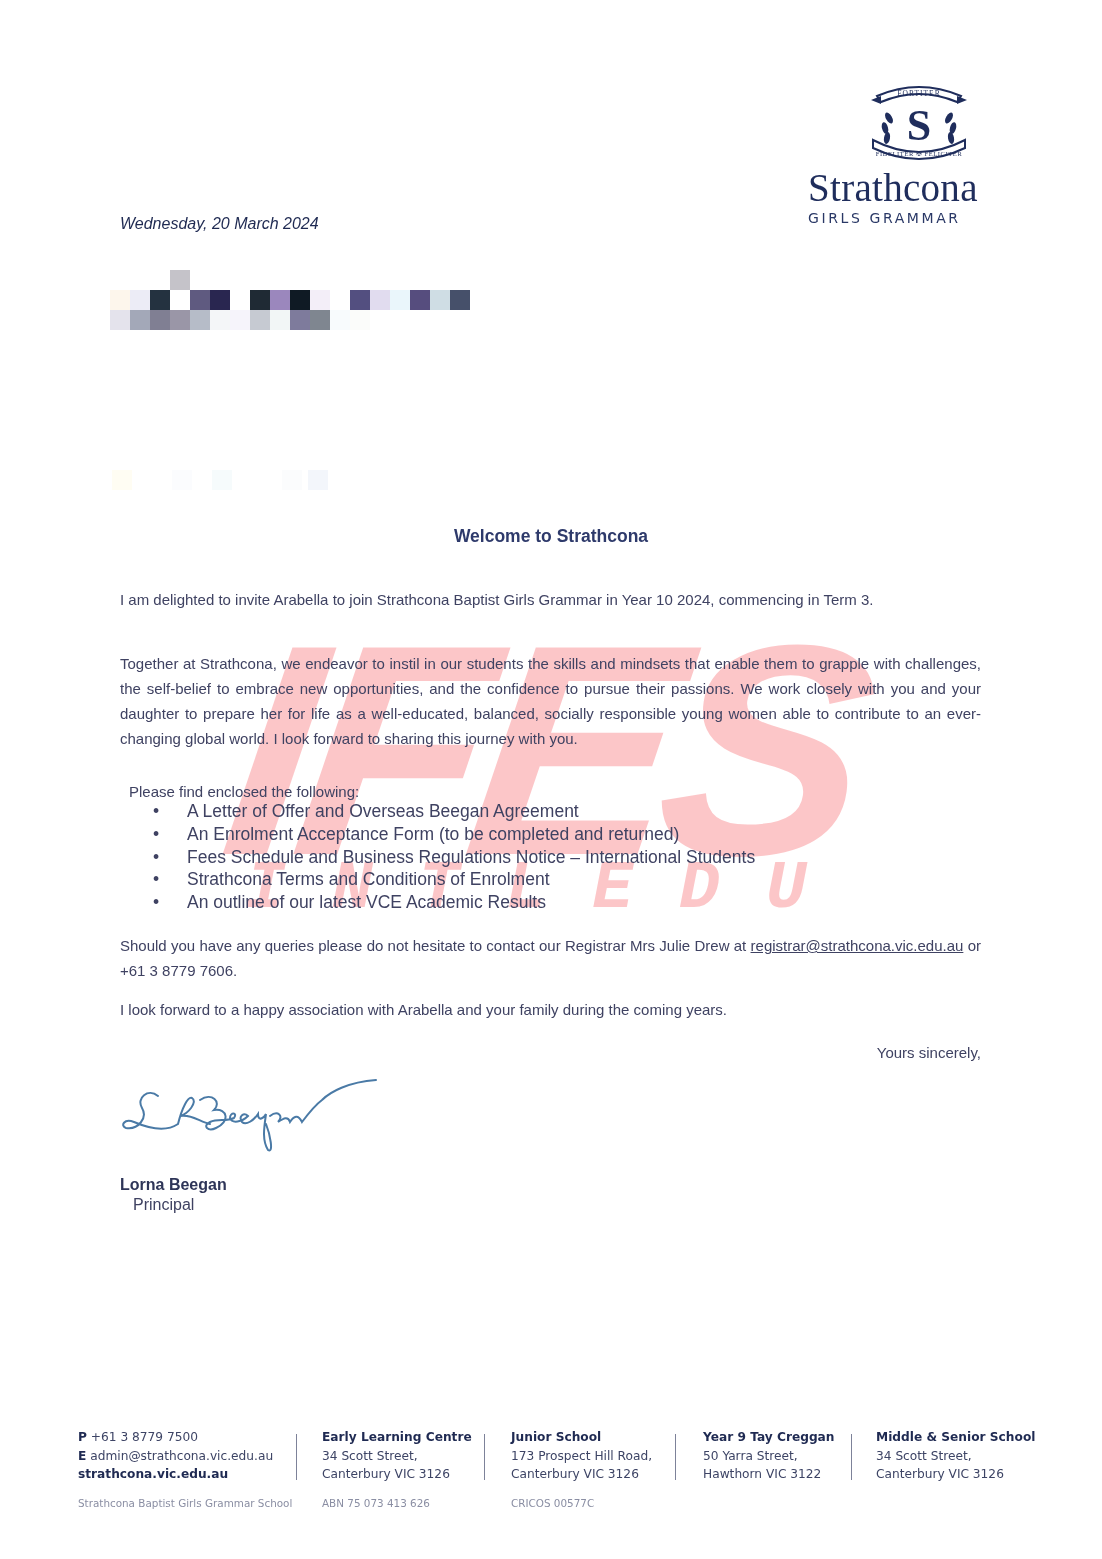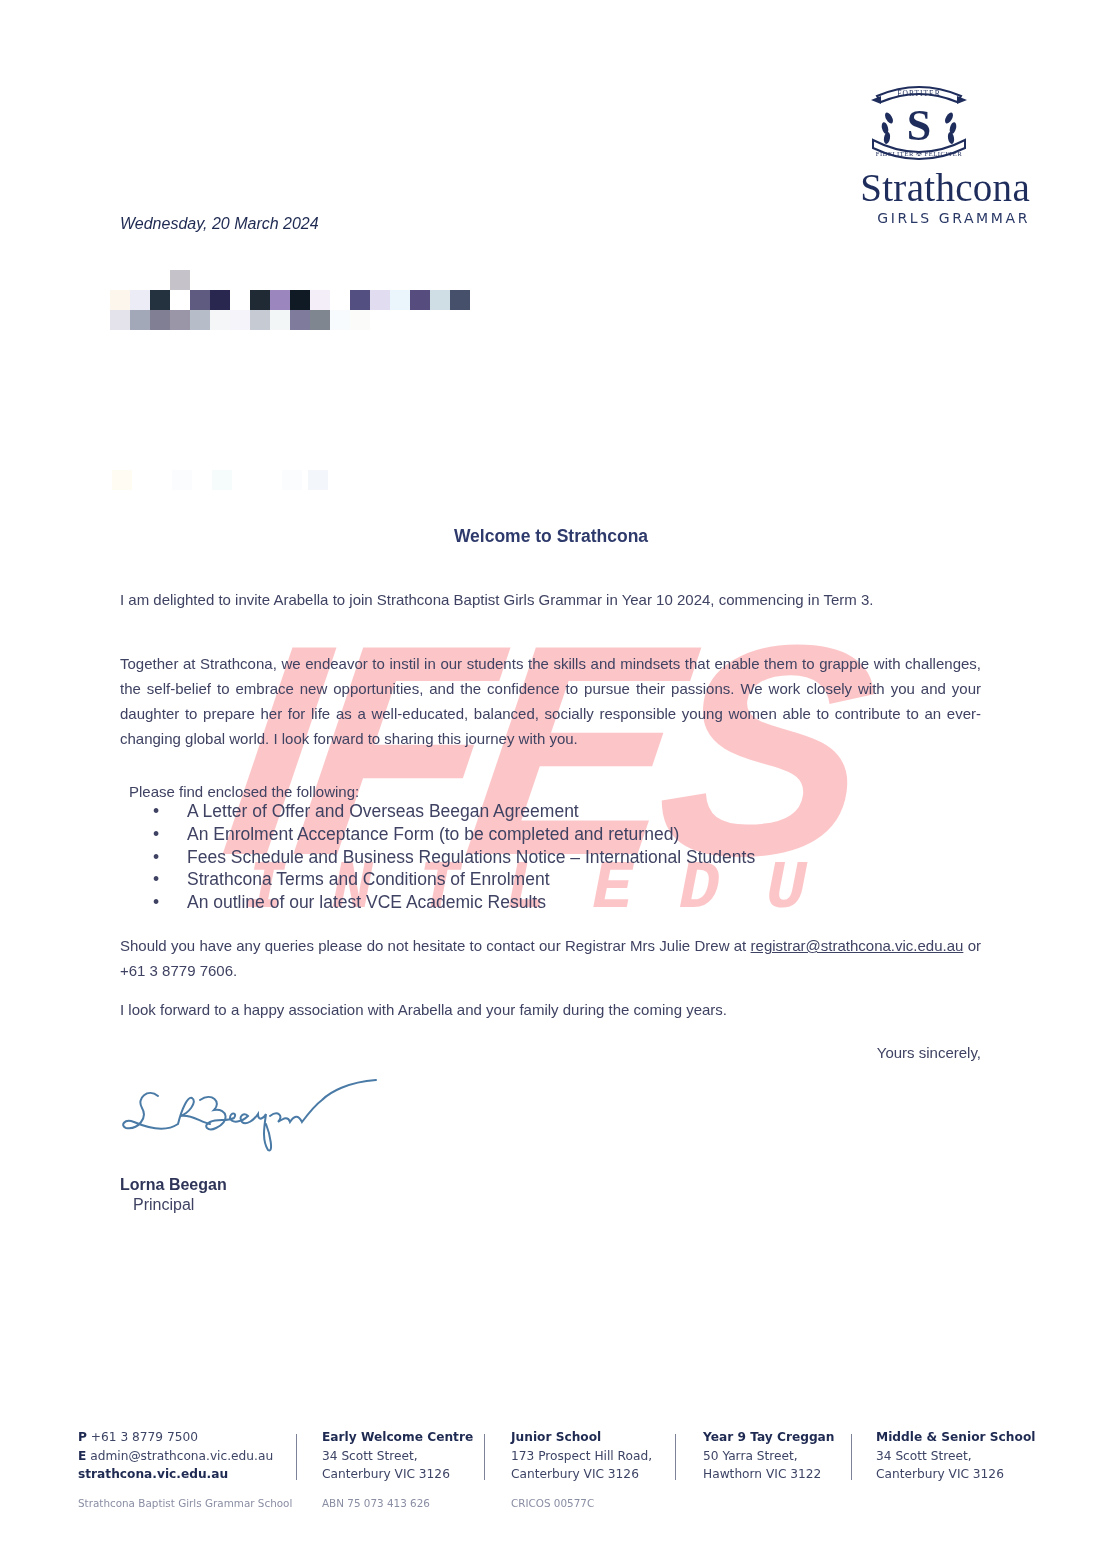--- a/index.html
+++ b/index.html
@@ -1,21 +1,21 @@
 <!DOCTYPE html>
 <html><head>
 <meta charset="utf-8">
 <style>
   html, body { margin: 0; padding: 0; background: #ffffff; }
   body { width: 1102px; height: 1559px; position: relative; overflow: hidden;
          font-family: "Liberation Sans", sans-serif; color: #40425f; }
   .abs { position: absolute; }
 
   
-  .logo { left: 808px; top: 78px; width: 222px; text-align: right; }
+  .logo { left: 808px; top: 78px; width: 222px; text-align: left; }
   .logo svg { display: block; margin: 0 auto; }
   .logo-name { font-family: "Liberation Serif", serif; font-size: 39px; color: #1f2d5c;
                line-height: 40px; margin-top: 6px; letter-spacing: 0.3px; }
   .logo-sub { font-family: "DejaVu Sans", sans-serif; font-size: 14px; color: #2a3866;
               letter-spacing: 2.6px; margin-top: 2px; }
 
   .date { left: 120px; top: 215px; font-style: italic; font-size: 16px; color: #1f2a52; }
 
   
   .redact { left: 110px; top: 250px; width: 380px; height: 90px; }
@@ -162,21 +162,21 @@
 <div class="abs signer-role">Principal</div>
 
 <div class="abs footer">
   <div class="fcol" style="left:0">
     <div><b>P</b> <span>+61 3 8779 7500</span></div>
     <div><b>E</b> <span>admin@strathcona.vic.edu.au</span></div>
     <div><b>strathcona.vic.edu.au</b></div>
   </div>
   <div class="fdiv" style="left:218px"></div>
   <div class="fcol" style="left:244px">
-    <div><b>Early Welcome Centre</b></div>
+    <div><b>Early Learning Centre</b></div>
     <div>34 Scott Street,</div>
     <div>Canterbury VIC 3126</div>
   </div>
   <div class="fdiv" style="left:406px"></div>
   <div class="fcol" style="left:433px">
     <div><b>Junior School</b></div>
     <div>173 Prospect Hill Road,</div>
     <div>Canterbury VIC 3126</div>
   </div>
   <div class="fdiv" style="left:597px"></div>

